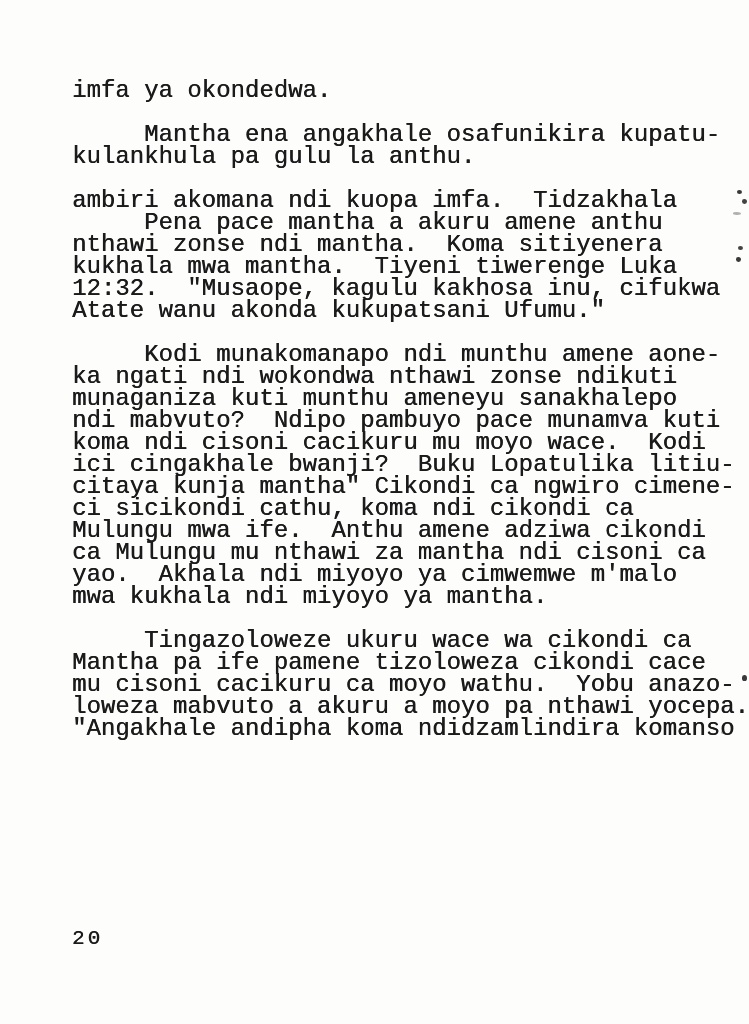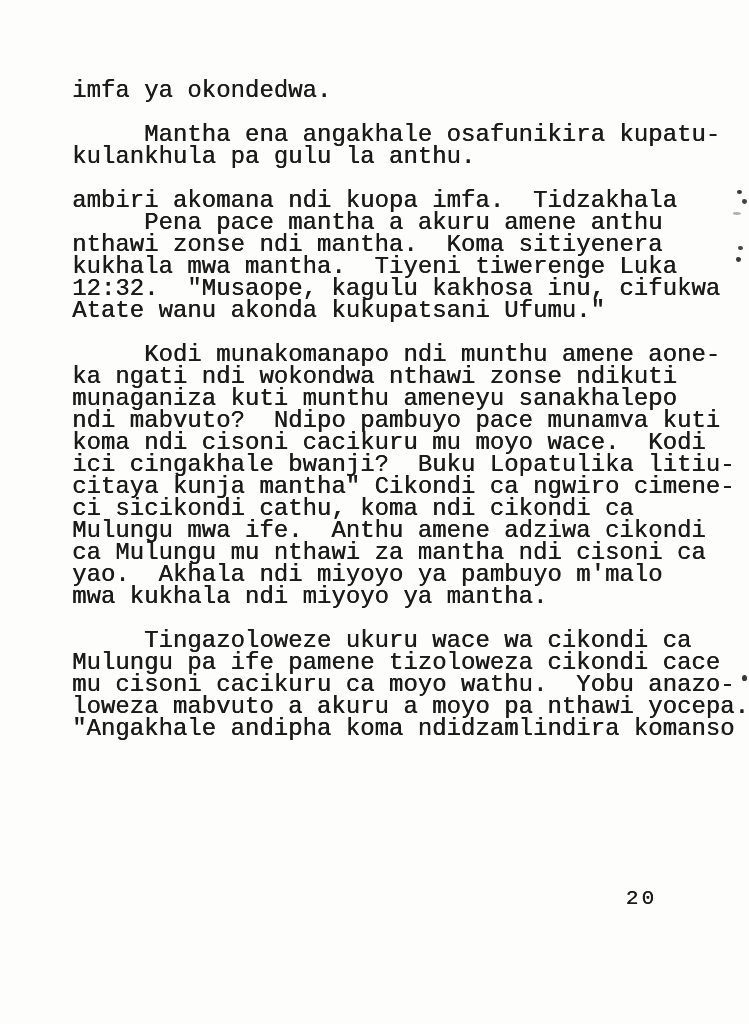--- a/index.html
+++ b/index.html
@@ -31,23 +31,23 @@
   }
   .block { margin: 0 0 22px 0; }
   .block.heading { letter-spacing: 0.5px; }
   .line {
     white-space: pre;       
     height: 22px;
   }
   .page-number {
     position: absolute;
     left: 72px;
-    top: 888px;
+    top: 928px;
     width: 585px;
-    text-align: right;
+    text-align: left;
     font-size: 21px;
     line-height: 22px;
     letter-spacing: 3px;
     text-shadow: 0.3px 0 0 currentColor;
   }
   .speck {
     position: absolute;
     background: #232323;
     border-radius: 45% 55% 50% 50%;
   }
@@ -76,26 +76,26 @@
         <div class="line">     Kodi munakomanapo ndi munthu amene aone-</div>
         <div class="line">ka ngati ndi wokondwa nthawi zonse ndikuti</div>
         <div class="line">munaganiza kuti munthu ameneyu sanakhalepo</div>
         <div class="line">ndi mabvuto?  Ndipo pambuyo pace munamva kuti</div>
         <div class="line">koma ndi cisoni cacikuru mu moyo wace.  Kodi</div>
         <div class="line">ici cingakhale bwanji?  Buku Lopatulika litiu-</div>
         <div class="line">citaya kunja mantha" Cikondi ca ngwiro cimene-</div>
         <div class="line">ci sicikondi cathu, koma ndi cikondi ca</div>
         <div class="line">Mulungu mwa ife.  Anthu amene adziwa cikondi</div>
         <div class="line">ca Mulungu mu nthawi za mantha ndi cisoni ca</div>
-        <div class="line">yao.  Akhala ndi miyoyo ya pambuyo m'malo</div>
+        <div class="line">yao.  Akhala ndi miyoyo ya cimwemwe m'malo</div>
         <div class="line">mwa kukhala ndi miyoyo ya mantha.</div>
       </div>
       <div class="block paragraph">
         <div class="line">     Tingazoloweze ukuru wace wa cikondi ca</div>
-        <div class="line">Mulungu pa ife pamene tizoloweza cikondi cace</div>
+        <div class="line">Mantha pa ife pamene tizoloweza cikondi cace</div>
         <div class="line">mu cisoni cacikuru ca moyo wathu.  Yobu anazo-</div>
         <div class="line">loweza mabvuto a akuru a moyo pa nthawi yocepa.</div>
         <div class="line">"Angakhale andipha koma ndidzamlindira komanso</div>
       </div>
     </div>
   <div class="page-number">20</div>
   <div id="artifact-layer">
       <div class="speck" style="left: 737px; top: 190px; width: 5px; height: 4px; opacity: 0.9;"></div>
       <div class="speck" style="left: 742px; top: 199px; width: 5px; height: 5px; opacity: 0.85;"></div>
       <div class="speck" style="left: 733px; top: 212px; width: 8px; height: 3px; opacity: 0.35;"></div>

